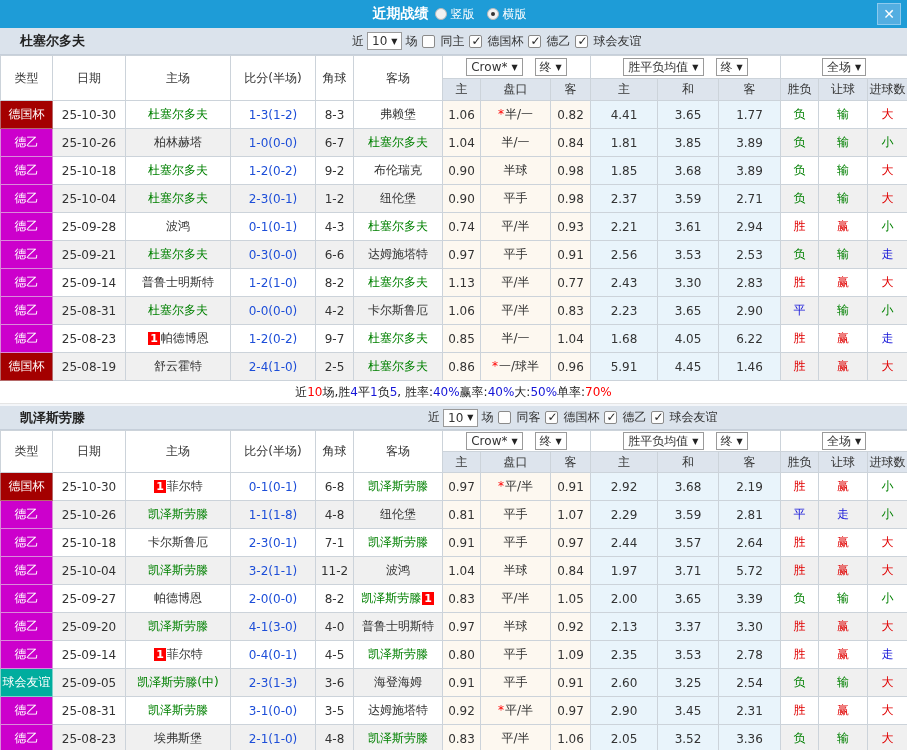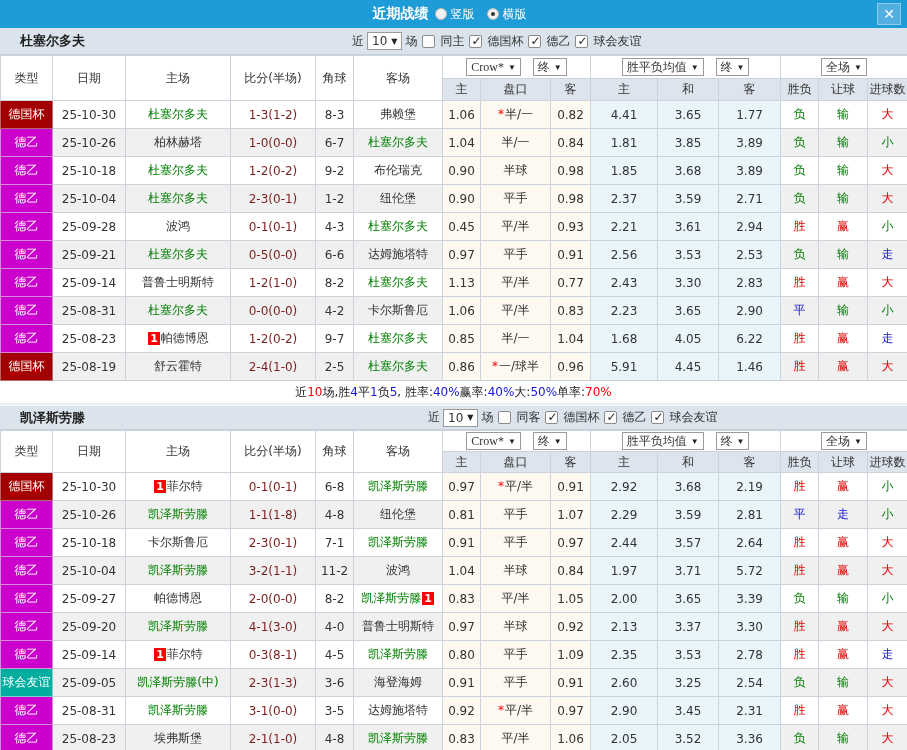--- a/index.html
+++ b/index.html
@@ -47,28 +47,28 @@
   thead th.span { background:#dde4ed; }
   tbody td { height:28px; font-size:12px; background:#fff; }
   tbody tr.alt td { background:#f0f0f0; }
   tbody td.odds, tbody tr.alt td.odds { background:#fdf8f0; }
   tbody td.mean, tbody tr.alt td.mean { background:#e9f4fb; }
   td.ty { color:#fff; font-size:12px; }
   td.ty.ty-cup  { background:#a40000; border-color:#b56a6a; }
   td.ty.ty-de2  { background:#cc00cc; border-color:#da8ada; }
   td.ty.ty-fr   { background:#00ad9e; border-color:#7ed2ca; }
   .team { color:#008000; }
-  td.score { color:#7f1d1d; }
+  td.score { color:#1d4ed8; }
   .t-r { color:#e00000; }
   .t-g { color:#008000; }
   .t-b { color:#1515d8; }
   .badge { display:inline-block; background:#f00; color:#fff; font-size:11px;
     line-height:13px; padding:0 2px; margin:0 1px; font-weight:bold; }
   .star { color:#f00; font-style:normal; margin-right:1px; }
-  .drop-cell { display:flex; align-items:center; justify-content:center; gap:12px;font-family:Liberation Serif, serif; }
+  .drop-cell { display:flex; align-items:center; justify-content:center; gap:12px; }
 
   
   .summary { height:23px; display:flex; align-items:center; justify-content:center;
     font-size:12px; border-bottom:1px solid #e5e5e5; }
   .sm-k { color:#222; } .sm-r { color:#f00; } .sm-b { color:#1515d8; }
 </style>
 </head>
 <body>
 
 <div class="topbar">
@@ -242,35 +242,35 @@
           <td class="t-g">输</td>
           <td class="t-r">大</td>
         </tr>
         <tr>
           <td class="ty ty-de2">德乙</td>
           <td>25-09-28</td>
           <td class=""><span>波鸿</span></td>
           <td class="score">0-1(0-1)</td>
           <td>4-3</td>
           <td class="team"><span>杜塞尔多夫</span></td>
-          <td class="odds">0.45</td>
+          <td class="odds">0.74</td>
           <td class="odds"><span>平/半</span></td>
           <td class="odds">0.93</td>
           <td class="mean">2.21</td>
           <td class="mean">3.61</td>
           <td class="mean">2.94</td>
           <td class="t-r">胜</td>
           <td class="t-r">赢</td>
           <td class="t-g">小</td>
         </tr>
         <tr class="alt">
           <td class="ty ty-de2">德乙</td>
           <td>25-09-21</td>
           <td class="team"><span>杜塞尔多夫</span></td>
-          <td class="score">0-5(0-0)</td>
+          <td class="score">0-3(0-0)</td>
           <td>6-6</td>
           <td class=""><span>达姆施塔特</span></td>
           <td class="odds">0.97</td>
           <td class="odds"><span>平手</span></td>
           <td class="odds">0.91</td>
           <td class="mean">2.56</td>
           <td class="mean">3.53</td>
           <td class="mean">2.53</td>
           <td class="t-g">负</td>
           <td class="t-g">输</td>
@@ -557,21 +557,21 @@
           <td class="mean">3.37</td>
           <td class="mean">3.30</td>
           <td class="t-r">胜</td>
           <td class="t-r">赢</td>
           <td class="t-r">大</td>
         </tr>
         <tr>
           <td class="ty ty-de2">德乙</td>
           <td>25-09-14</td>
           <td class=""><span class="badge">1</span><span>菲尔特</span></td>
-          <td class="score">0-3(8-1)</td>
+          <td class="score">0-4(0-1)</td>
           <td>4-5</td>
           <td class="team"><span>凯泽斯劳滕</span></td>
           <td class="odds">0.80</td>
           <td class="odds"><span>平手</span></td>
           <td class="odds">1.09</td>
           <td class="mean">2.35</td>
           <td class="mean">3.53</td>
           <td class="mean">2.78</td>
           <td class="t-r">胜</td>
           <td class="t-r">赢</td>

